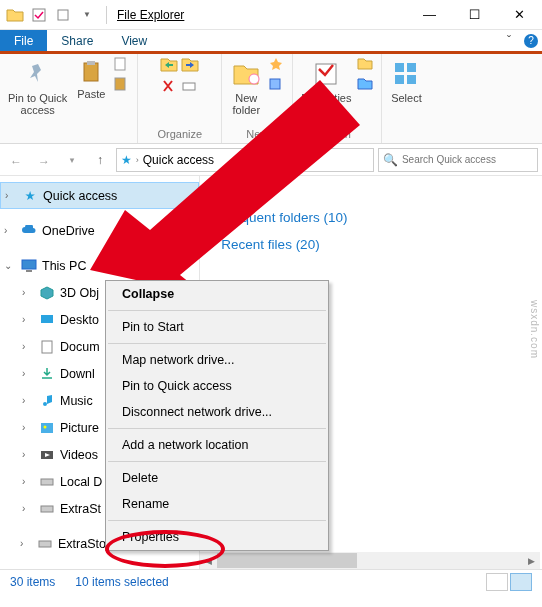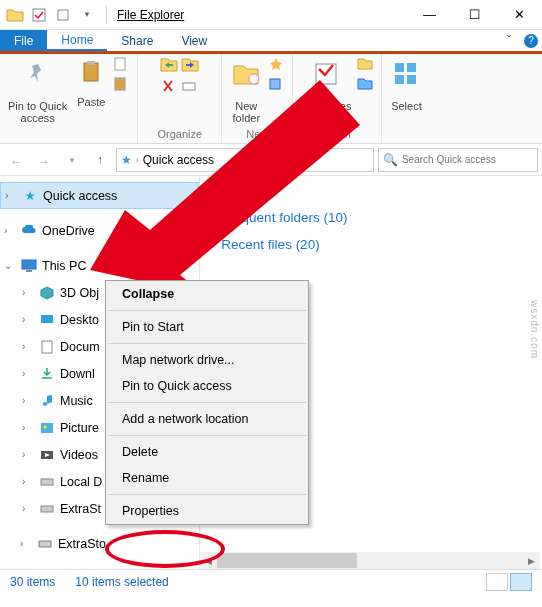--- a/index.html
+++ b/index.html
@@ -20,21 +20,21 @@
 .tabs .tab.file { background: #1979ca; color: #fff; }
 .tabs .tab.active { border-bottom: 2px solid #1979ca; color: #1979ca; }
 .tabs .ribbon-toggle { margin-left: auto; width: 22px; display: flex; align-items: center; justify-content: center; color: #555; }
 .tabs .help { width: 22px; display: flex; align-items: center; justify-content: center; }
 .tabs .help .circ { width: 14px; height: 14px; border-radius: 50%; background: #1979ca; color: #fff; font-size: 10px; display: flex; align-items: center; justify-content: center; }
 
 
 .ribbon { height: 90px; background: #fafafa; border-bottom: 1px solid #dadada; display: flex; }
 .group { border-right: 1px solid #e3e3e3; padding: 2px 6px; display: flex; flex-direction: column; justify-content: space-between; }
 .group .buttons { display: flex; gap: 4px; align-items: flex-start; }
-.rbtn { display: flex; flex-direction: column; align-items: center; gap: 10px; padding: 2px; min-width: 36px; }
+.rbtn { display: flex; flex-direction: column; align-items: center; gap: 2px; padding: 2px; min-width: 36px; }
 .rbtn .ic { width: 28px; height: 28px; display: flex; align-items: center; justify-content: center; }
 .rbtn .ic.big { width: 32px; height: 32px; }
 .rbtn .lbl { font-size: 11px; color: #444; text-align: center; line-height: 1.1; }
 .group .gname { font-size: 11px; color: #777; text-align: center; padding-bottom: 1px; }
 .tinybtns { display: flex; flex-direction: column; gap: 2px; }
 .tinybtns .t { width: 18px; height: 18px; }
 
 
 .addrbar { height: 32px; display: flex; align-items: center; padding: 0 4px; gap: 4px; border-bottom: 1px solid #e5e5e5; }
 .addrbar .navbtn { width: 24px; height: 24px; display: flex; align-items: center; justify-content: center; color: #999; }
@@ -52,21 +52,21 @@
 .navrow .ic { width: 18px; display: flex; justify-content: center; }
 .navrow.sel { background: #cfe7f6; border: 1px solid #99d1ff; }
 .navrow.child { padding-left: 22px; }
 .navrow.child2 { padding-left: 20px; }
 .content { flex: 1; padding: 6px 10px; }
 .content .hdr { font-size: 12px; color: #333; padding: 4px 2px; }
 .content .link { display: flex; align-items: center; gap: 6px; font-size: 13.5px; color: #1979ca; padding: 6px 2px; }
 .content .link .chev { color: #999; font-size: 10px; }
 
 
-.ctxmenu { position: absolute; left: 105px; top: 280px; width: 204px; background: #f1f1f1; border: 1px solid #a0a0a0; box-shadow: 3px 3px 3px rgba(0,0,0,0.2); z-index: 10; }
+.ctxmenu { position: absolute; left: 105px; top: 280px; width: 224px; background: #f1f1f1; border: 1px solid #a0a0a0; box-shadow: 3px 3px 3px rgba(0,0,0,0.2); z-index: 10; }
 .ctxmenu .item { height: 26px; display: flex; align-items: center; padding: 0 16px; font-size: 12.5px; }
 .ctxmenu .item.bold { font-weight: 600; }
 .ctxmenu .isep { height: 1px; background: #d0d0d0; margin: 3px 2px; }
 
 
 .arrow { position: absolute; left: 90px; top: 70px; z-index: 5; pointer-events: none; }
 .ellipse { position: absolute; left: 105px; top: 530px; width: 120px; height: 38px; border: 4px solid #e2001a; border-radius: 50%; z-index: 20; pointer-events: none; }
 
 
 .status { position: absolute; bottom: 14px; left: 0; right: 0; height: 24px; border-top: 1px solid #e0e0e0; display: flex; align-items: center; padding: 0 10px; gap: 20px; font-size: 12px; color: #1565c0; background:#fff; }
@@ -110,21 +110,20 @@
   <span class="title">File Explorer</span>
   <div class="winbtns">
     <div class="btn">—</div>
     <div class="btn">☐</div>
     <div class="btn">✕</div>
   </div>
 </div>
 
 <div class="tabs">
   <div class="tab file">File</div>
-  <div class="tab active">Home</div>
   <div class="tab">Share</div>
   <div class="tab">View</div>
   <div class="ribbon-toggle">ˇ</div>
   <div class="help">
       <div class="circ">?</div>
     </div>
 </div>
 
 <div class="ribbon">
   <div class="group">
@@ -406,20 +405,21 @@
   </div>
 </div>
 
 <div class="ctxmenu">
   <div class="item bold">Collapse</div>
   <div class="isep"></div>
   <div class="item">Pin to Start</div>
   <div class="isep"></div>
   <div class="item">Map network drive...</div>
   <div class="item">Pin to Quick access</div>
+  <div class="item">Disconnect network drive...</div>
   <div class="isep"></div>
   <div class="item">Add a network location</div>
   <div class="isep"></div>
   <div class="item">Delete</div>
   <div class="item">Rename</div>
   <div class="isep"></div>
   <div class="item">Properties</div>
 </div>
 
 <svg class="arrow" width="280" height="230">

